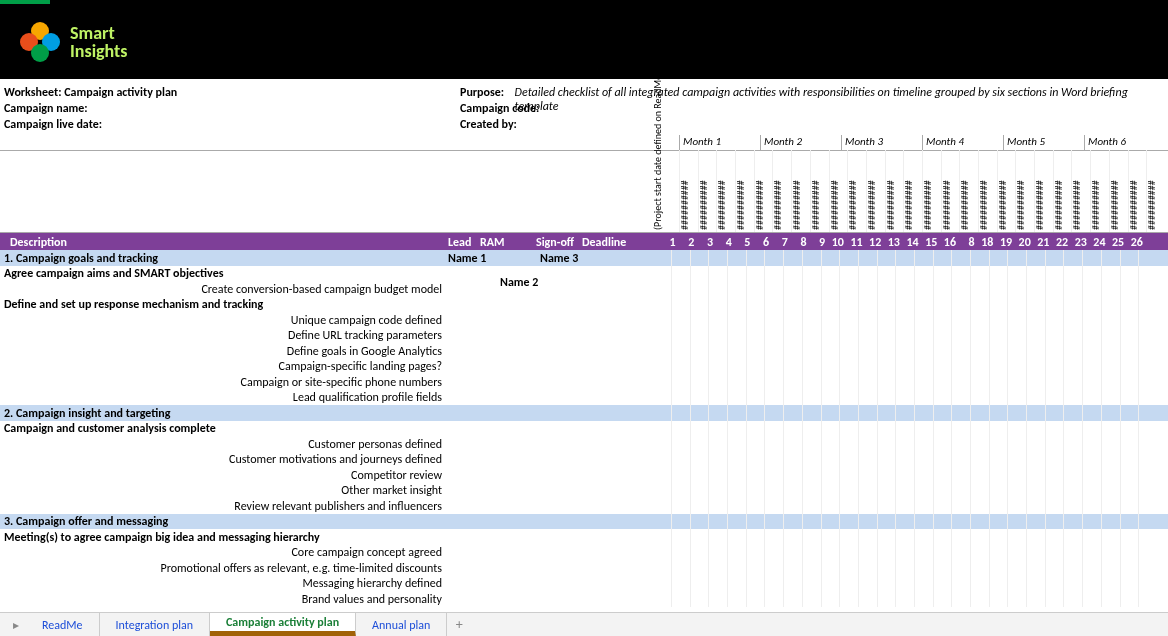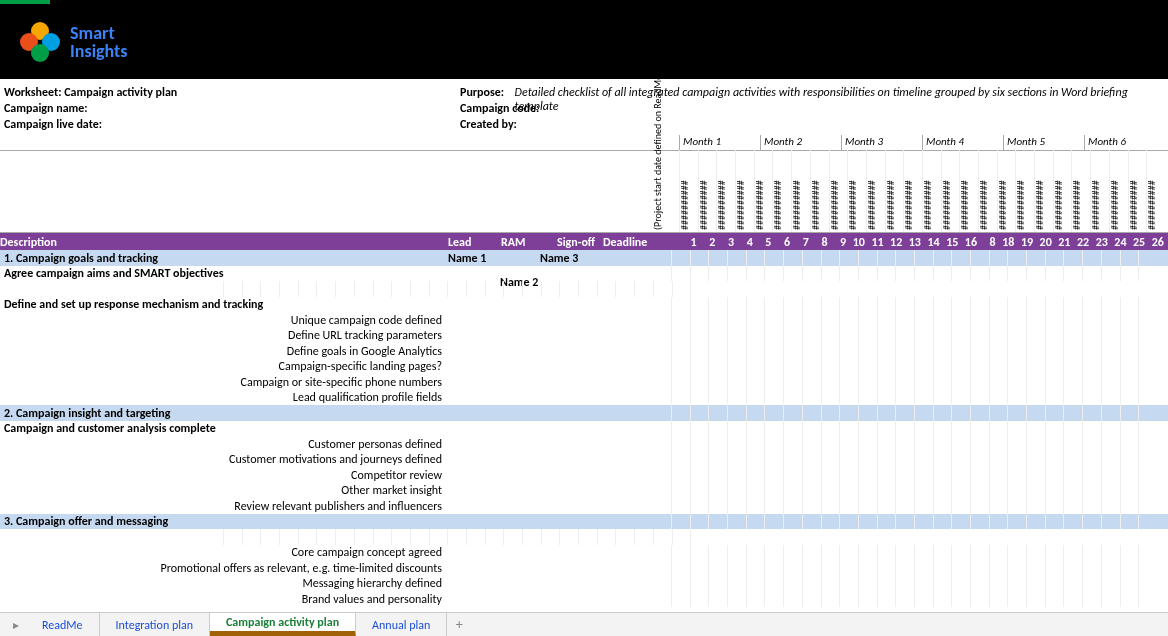--- a/index.html
+++ b/index.html
@@ -7,40 +7,40 @@
   .topbar { height: 4px; background: #000; display: flex; }
   .topbar .green { width: 50px; background: #009e47; height: 4px; }
   .banner { background: #000; height: 75px; display: flex; align-items: center; padding-left: 18px; }
   .logo { display: flex; align-items: center; gap: 8px; }
   .logo-icon { width: 44px; height: 44px; position: relative; }
   .blob { position: absolute; width: 18px; height: 18px; border-radius: 50%; }
   .b1 { background: #f7a600; top: 2px; left: 13px; }
   .b2 { background: #e94e1b; top: 13px; left: 2px; }
   .b3 { background: #009ee3; top: 13px; left: 24px; }
   .b4 { background: #009e47; top: 24px; left: 13px; }
-  .logo-text { color: #3b82f6; font-size: 18px; font-weight: bold; line-height: 1; }
+  .logo-text { color: #bef264; font-size: 18px; font-weight: bold; line-height: 1; }
   .meta { padding: 6px 10px 2px 4px; display: flex; }
   .meta-left { width: 456px; }
   .meta-right { flex: 1; }
   .meta-row { height: 16px; display: flex; }
   .meta-label { font-weight: bold; width: 100px; }
   .meta-ital { font-style: italic; }
   .content { position: relative; }
   .months-row { display: flex; height: 16px; border-bottom: 1px solid #aaa; }
   .months-row .spacer { width: 679px; }
   .month { width: 81px; border-left: 1px solid #aaa; padding-left: 3px; font-size: 11px; font-style: italic; }
   .dates-row { display: flex; height: 82px; border-bottom: 1px solid #aaa; align-items: flex-end; }
   .dates-row .spacer { width: 614px; }
   .vcol { width: 18.7px; border-left: 1px solid #eee; height: 82px; display: flex; align-items: flex-end; }
   .vtext { transform: rotate(-90deg); transform-origin: left bottom; white-space: nowrap; font-size: 10px; position: relative; left: 11px; bottom: 2px; }
   .projcol { width: 65px; position: relative; }
   .projtext { transform: rotate(-90deg); transform-origin: left bottom; white-space: nowrap; font-size: 10px; line-height: 1.2; position: absolute; left: 50px; bottom: 2px; }
   .header-row { background: #7e3f98; color: #fff; font-weight: bold; display: flex; height: 17px; align-items: center; }
-  .col-desc { width: 448px; padding-left: 0; }
-  .col-lead { width: 53px; }
+  .col-desc { width: 448px; padding-left: 10px; }
+  .col-lead { width: 32px; }
   .col-ram { width: 48px; }
   .col-sign { width: 54px; text-align: center; }
   .col-dead { width: 62px; }
   .col-proj { width: 15px; }
   .wk { width: 18.7px; text-align: center; padding-right: 2px; text-align: right; }
   .body-rows { }
   .row { display: flex; height: 15.5px; align-items: center; border-bottom: 0; }
   .row .desc { width: 448px; padding-right: 6px; }
   .row .desc.right { text-align: right; }
   .row .desc.leftpad { text-align: left; padding-left: 4px; }
@@ -312,20 +312,21 @@
           <div class="cell"></div>
           <div class="cell"></div>
           <div class="cell"></div>
           <div class="cell"></div>
           <div class="cell"></div>
           <div class="cell"></div>
           <div class="cell"></div>
         </div>
       </div>
       <div class="row">
+        <div class="desc right">Create conversion-based campaign budget model</div>
         <div class="lead"></div>
         <div class="ram"></div>
         <div class="sign"></div>
         <div class="dead"></div>
         <div class="grid">
           <div class="projpad"></div>
           <div class="cell"></div>
           <div class="cell"></div>
           <div class="cell"></div>
           <div class="cell"></div>
@@ -887,20 +888,21 @@
           <div class="cell"></div>
           <div class="cell"></div>
           <div class="cell"></div>
           <div class="cell"></div>
           <div class="cell"></div>
           <div class="cell"></div>
           <div class="cell"></div>
         </div>
       </div>
       <div class="row subsection">
+        <div class="desc leftpad">Meeting(s) to agree campaign big idea and messaging hierarchy</div>
         <div class="lead"></div>
         <div class="ram"></div>
         <div class="sign"></div>
         <div class="dead"></div>
         <div class="grid">
           <div class="projpad"></div>
           <div class="cell"></div>
           <div class="cell"></div>
           <div class="cell"></div>
           <div class="cell"></div>

